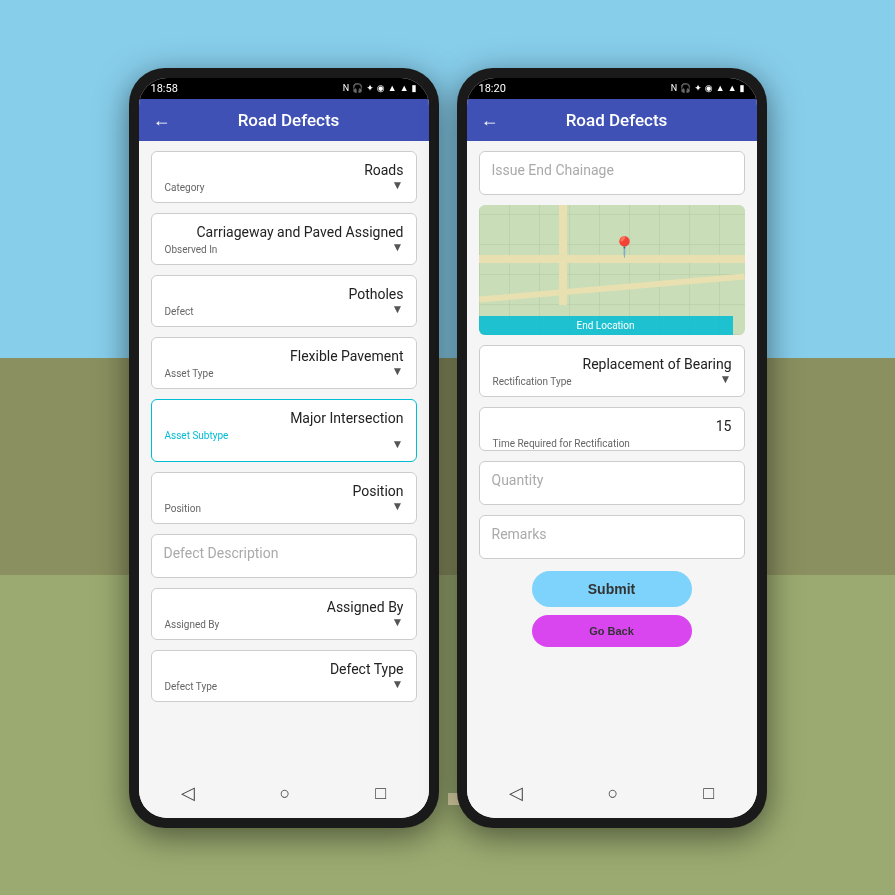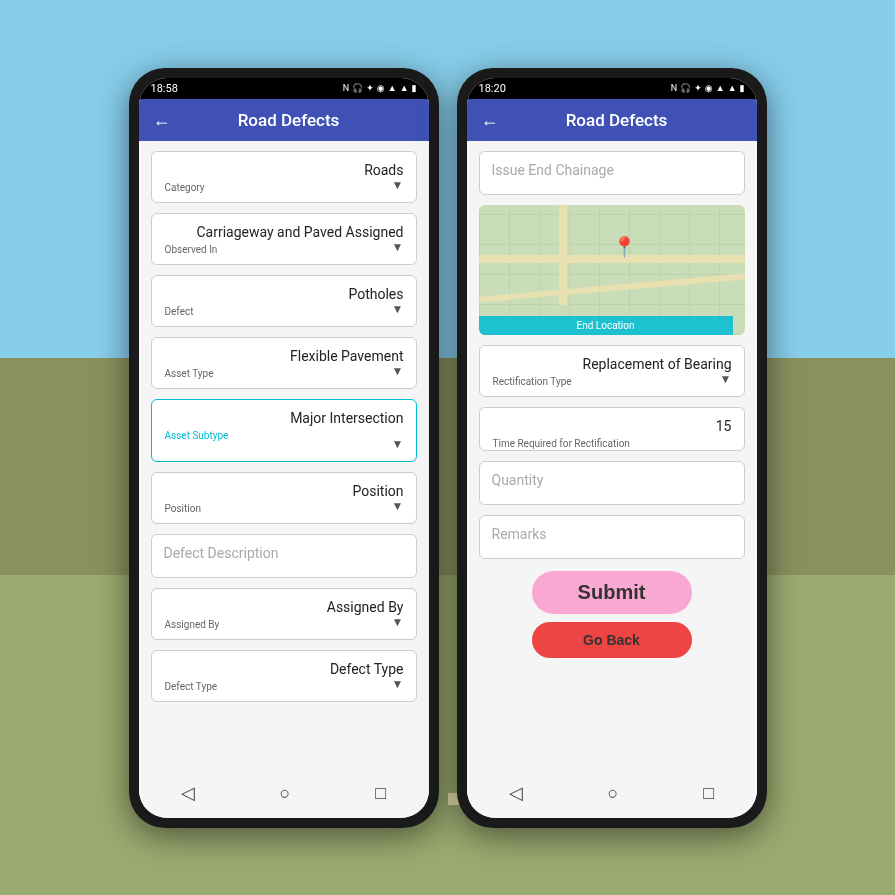--- a/index.html
+++ b/index.html
@@ -233,40 +233,40 @@
       border-radius: 6px;
       background: white;
       padding: 10px 12px;
       font-size: 14px;
       color: #222;
       min-height: 44px;
     }
     .submit-btn {
       display: block;
       margin: 12px auto 8px;
-      background: #f9a8d4;
-      color: #333;
-      border: none;
-      border-radius: 24px;
-      padding: 10px 40px;
-      font-size: 20px;
-      font-weight: bold;
-      cursor: pointer;
-      width: 160px;
-      text-align: center;
-    }
-    .goback-btn {
-      display: block;
-      margin: 0 auto;
-      background: #ef4444;
+      background: #7dd3fc;
       color: #333;
       border: none;
       border-radius: 24px;
       padding: 10px 40px;
       font-size: 14px;
+      font-weight: bold;
+      cursor: pointer;
+      width: 160px;
+      text-align: center;
+    }
+    .goback-btn {
+      display: block;
+      margin: 0 auto;
+      background: #d946ef;
+      color: #333;
+      border: none;
+      border-radius: 24px;
+      padding: 10px 40px;
+      font-size: 11px;
       font-weight: bold;
       cursor: pointer;
       width: 160px;
       text-align: center;
     }
   </style>
 </head>
 <body>
 
 <div class="scene">

